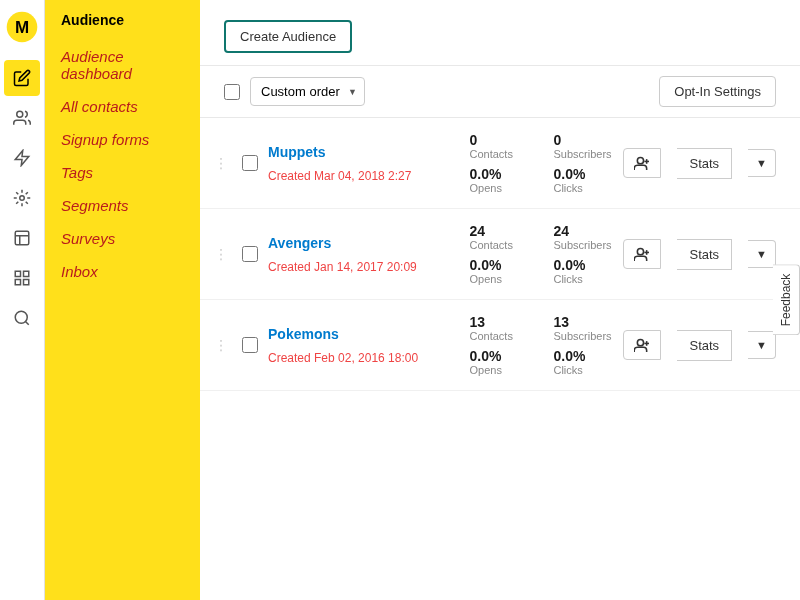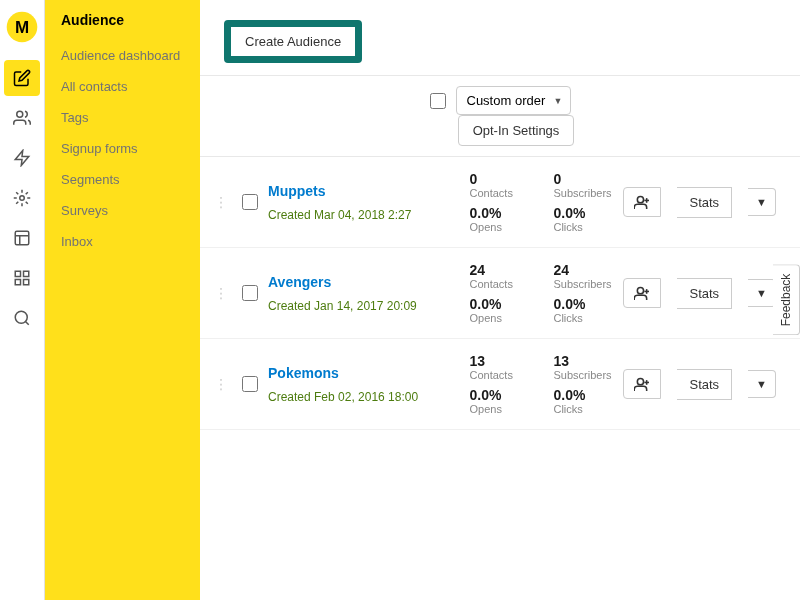--- a/index.html
+++ b/index.html
@@ -54,24 +54,25 @@
     }
     .nav-title {
       font-size: 14px;
       font-weight: 700;
       padding: 8px 16px 12px;
       color: #000;
     }
     .nav-item {
       display: block;
       padding: 8px 16px;
-      font-size: 13px;
-      color: #737373;
+      font-size: 15px;
+      color: #b91c1c;
       cursor: pointer;
       text-decoration: none;
+      font-style: italic;
     }
 
     
     .main {
       flex: 1;
       background: #fff;
       display: flex;
       flex-direction: column;
       overflow: hidden;
     }
@@ -82,36 +83,35 @@
       justify-content: space-between;
       padding: 20px 24px 12px;
       border-bottom: 1px solid #e8e8e8;
     }
     .page-title {
       font-size: 28px;
       font-weight: 700;
       color: #1a1a1a;
     }
     .create-btn {
-      border: 7px solid #0f766e;
+      border: 2px solid #0f766e;
       background: #fff;
       padding: 7px 14px;
       font-size: 13px;
       border-radius: 4px;
       cursor: pointer;
       color: #333;
     }
 
     .toolbar {
       display: flex;
       align-items: center;
       justify-content: space-between;
       padding: 10px 24px;
       border-bottom: 1px solid #e8e8e8;
-      flex-direction: column;
     }
     .toolbar-left {
       display: flex;
       align-items: center;
       gap: 10px;
     }
     .select-all-check {
       width: 16px;
       height: 16px;
       cursor: pointer;
@@ -185,21 +185,21 @@
     }
     .row-name {
       font-size: 14px;
       color: #007bce;
       font-weight: 600;
       text-decoration: none;
       cursor: pointer;
     }
     .row-date {
       font-size: 12px;
-      color: #4d7c0f;
+      color: #ef4444;
       margin-top: 8px;
     }
 
     .row-stats {
       display: flex;
       gap: 24px;
       margin-left: 16px;
     }
     .stat-block {
       display: flex;
@@ -333,22 +333,22 @@
       <circle cx="11" cy="11" r="8"></circle>
       <path d="M21 21l-4.35-4.35"></path>
     </svg>
   </div>
 </div>
 
 <div class="nav-panel">
   <div class="nav-title">Audience</div>
   <a class="nav-item">Audience dashboard</a>
   <a class="nav-item">All contacts</a>
+  <a class="nav-item">Signup forms</a>
   <a class="nav-item">Tags</a>
-  <a class="nav-item">Signup forms</a>
   <a class="nav-item">Segments</a>
   <a class="nav-item">Surveys</a>
   <a class="nav-item">Inbox</a>
 </div>
 
 <div class="main">
 
   <div class="main-header">
     <button class="create-btn">Create Audience</button>
   </div>

